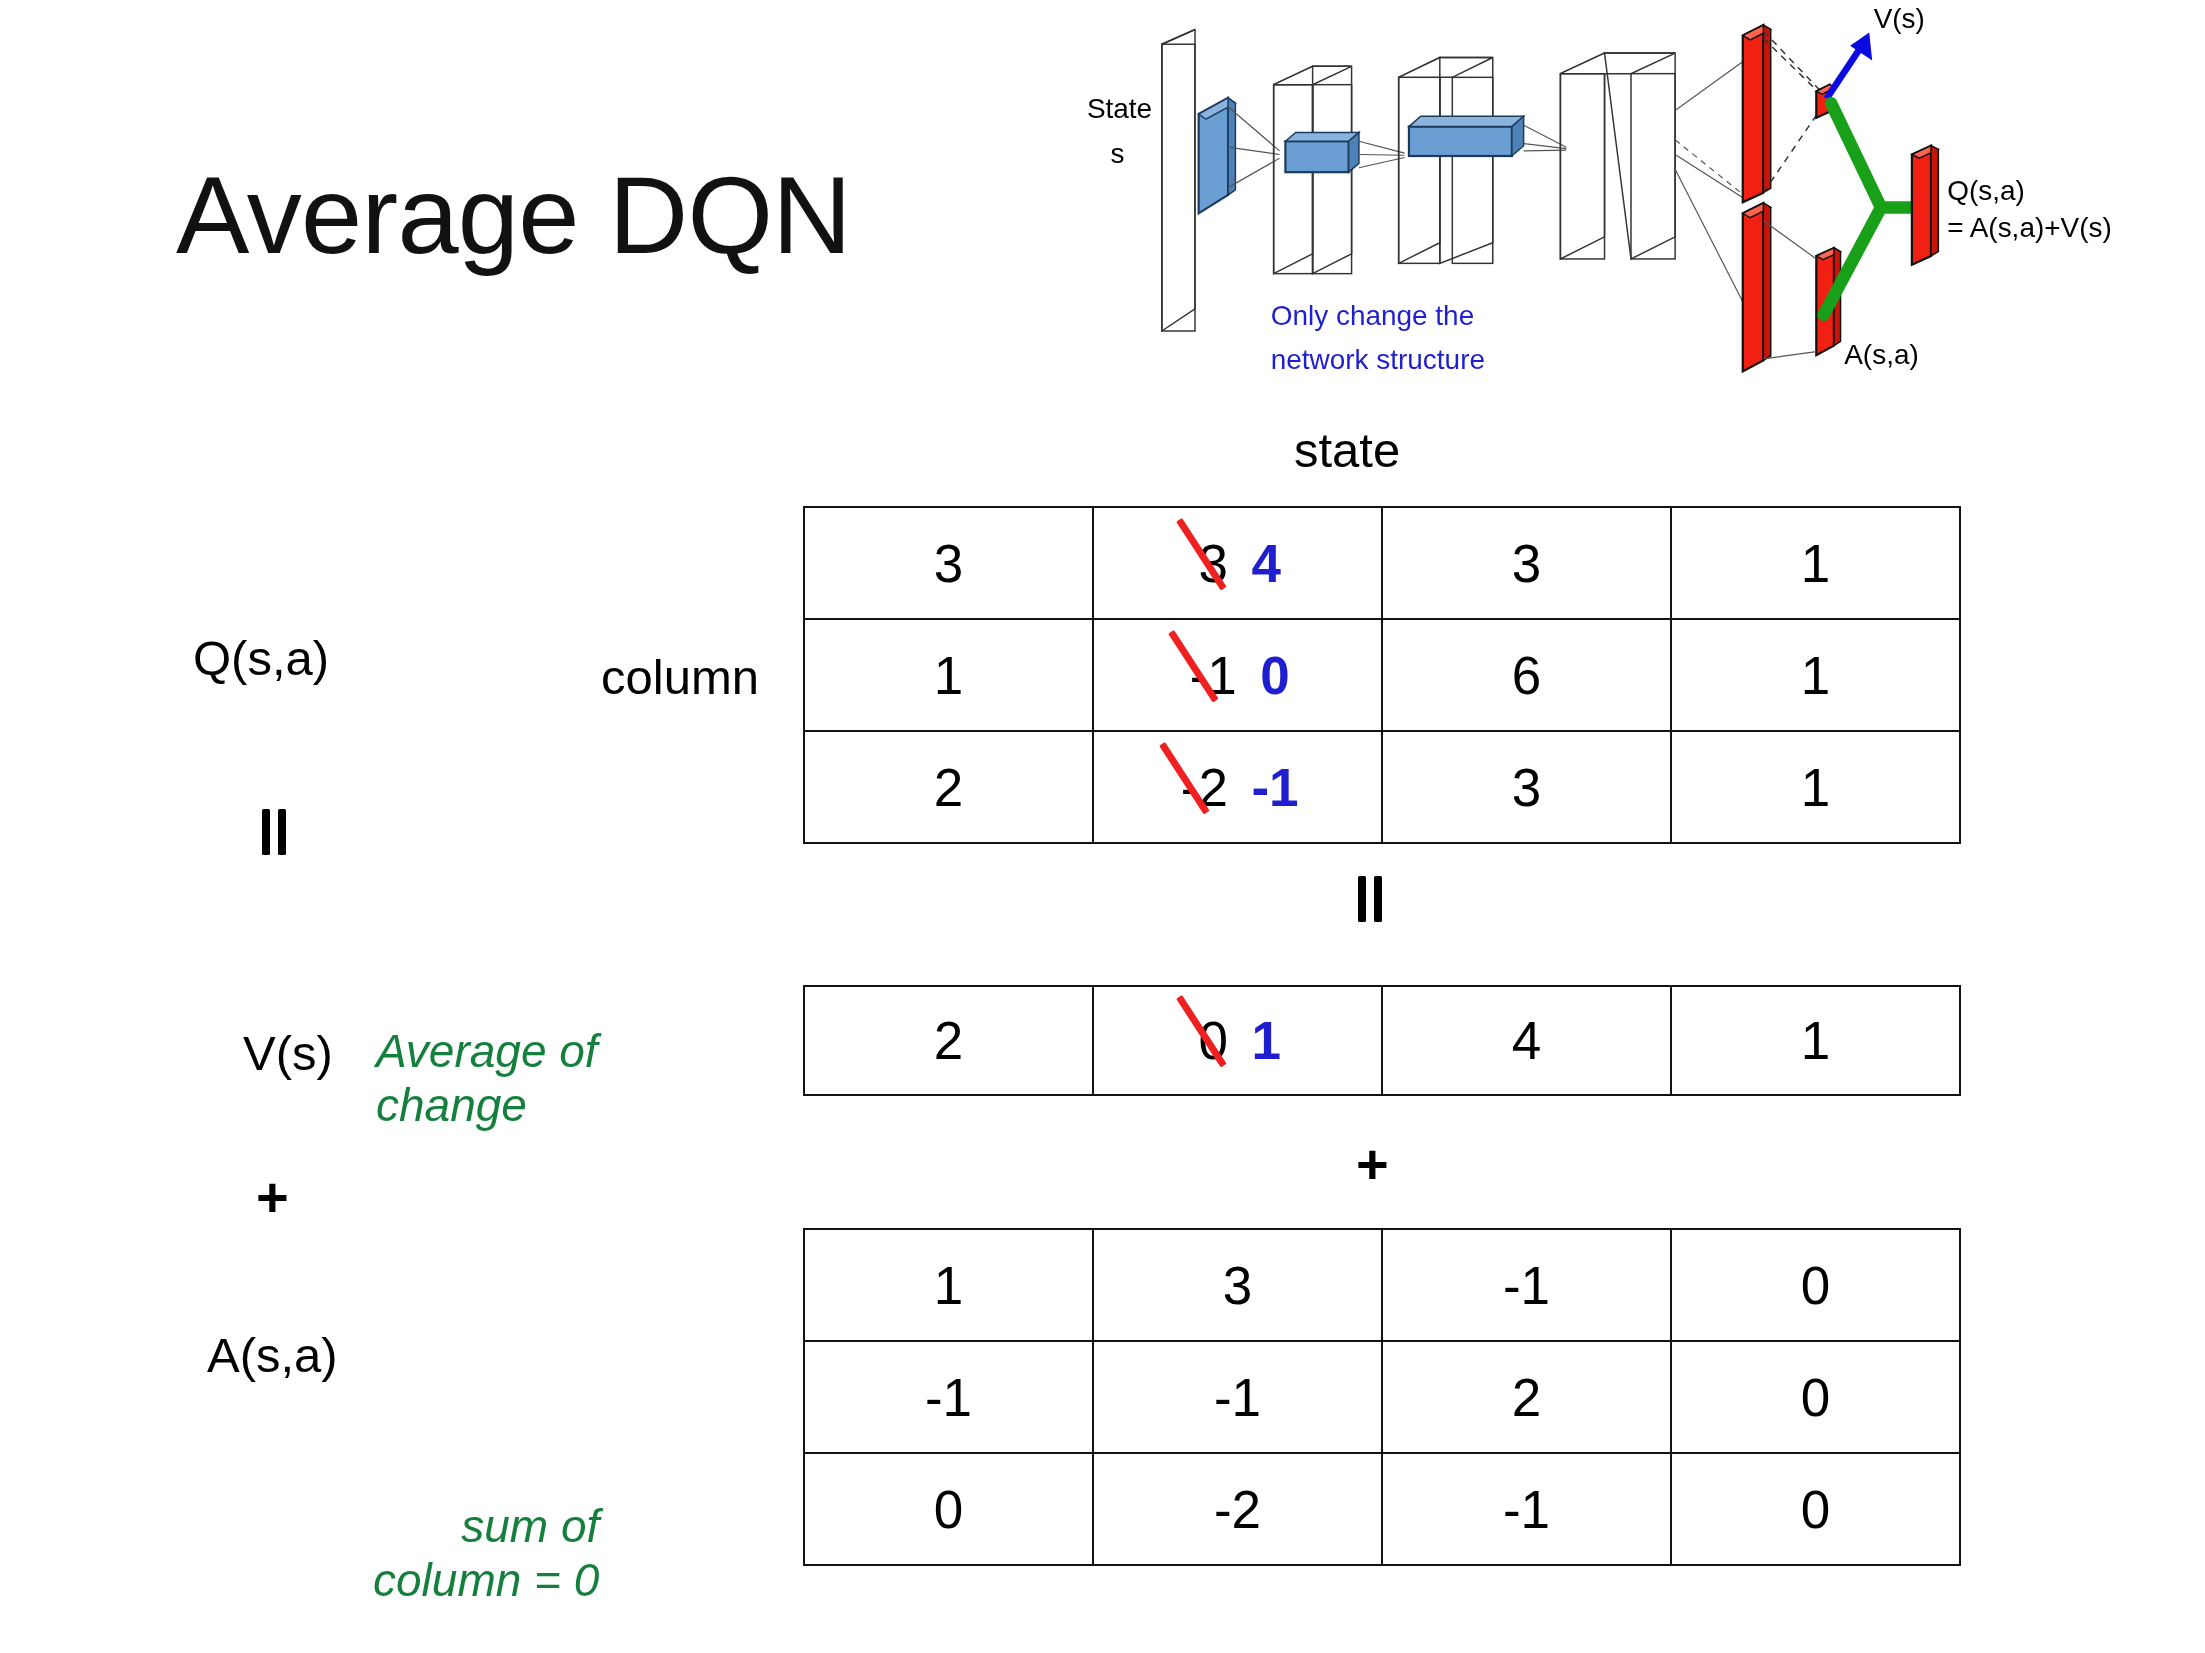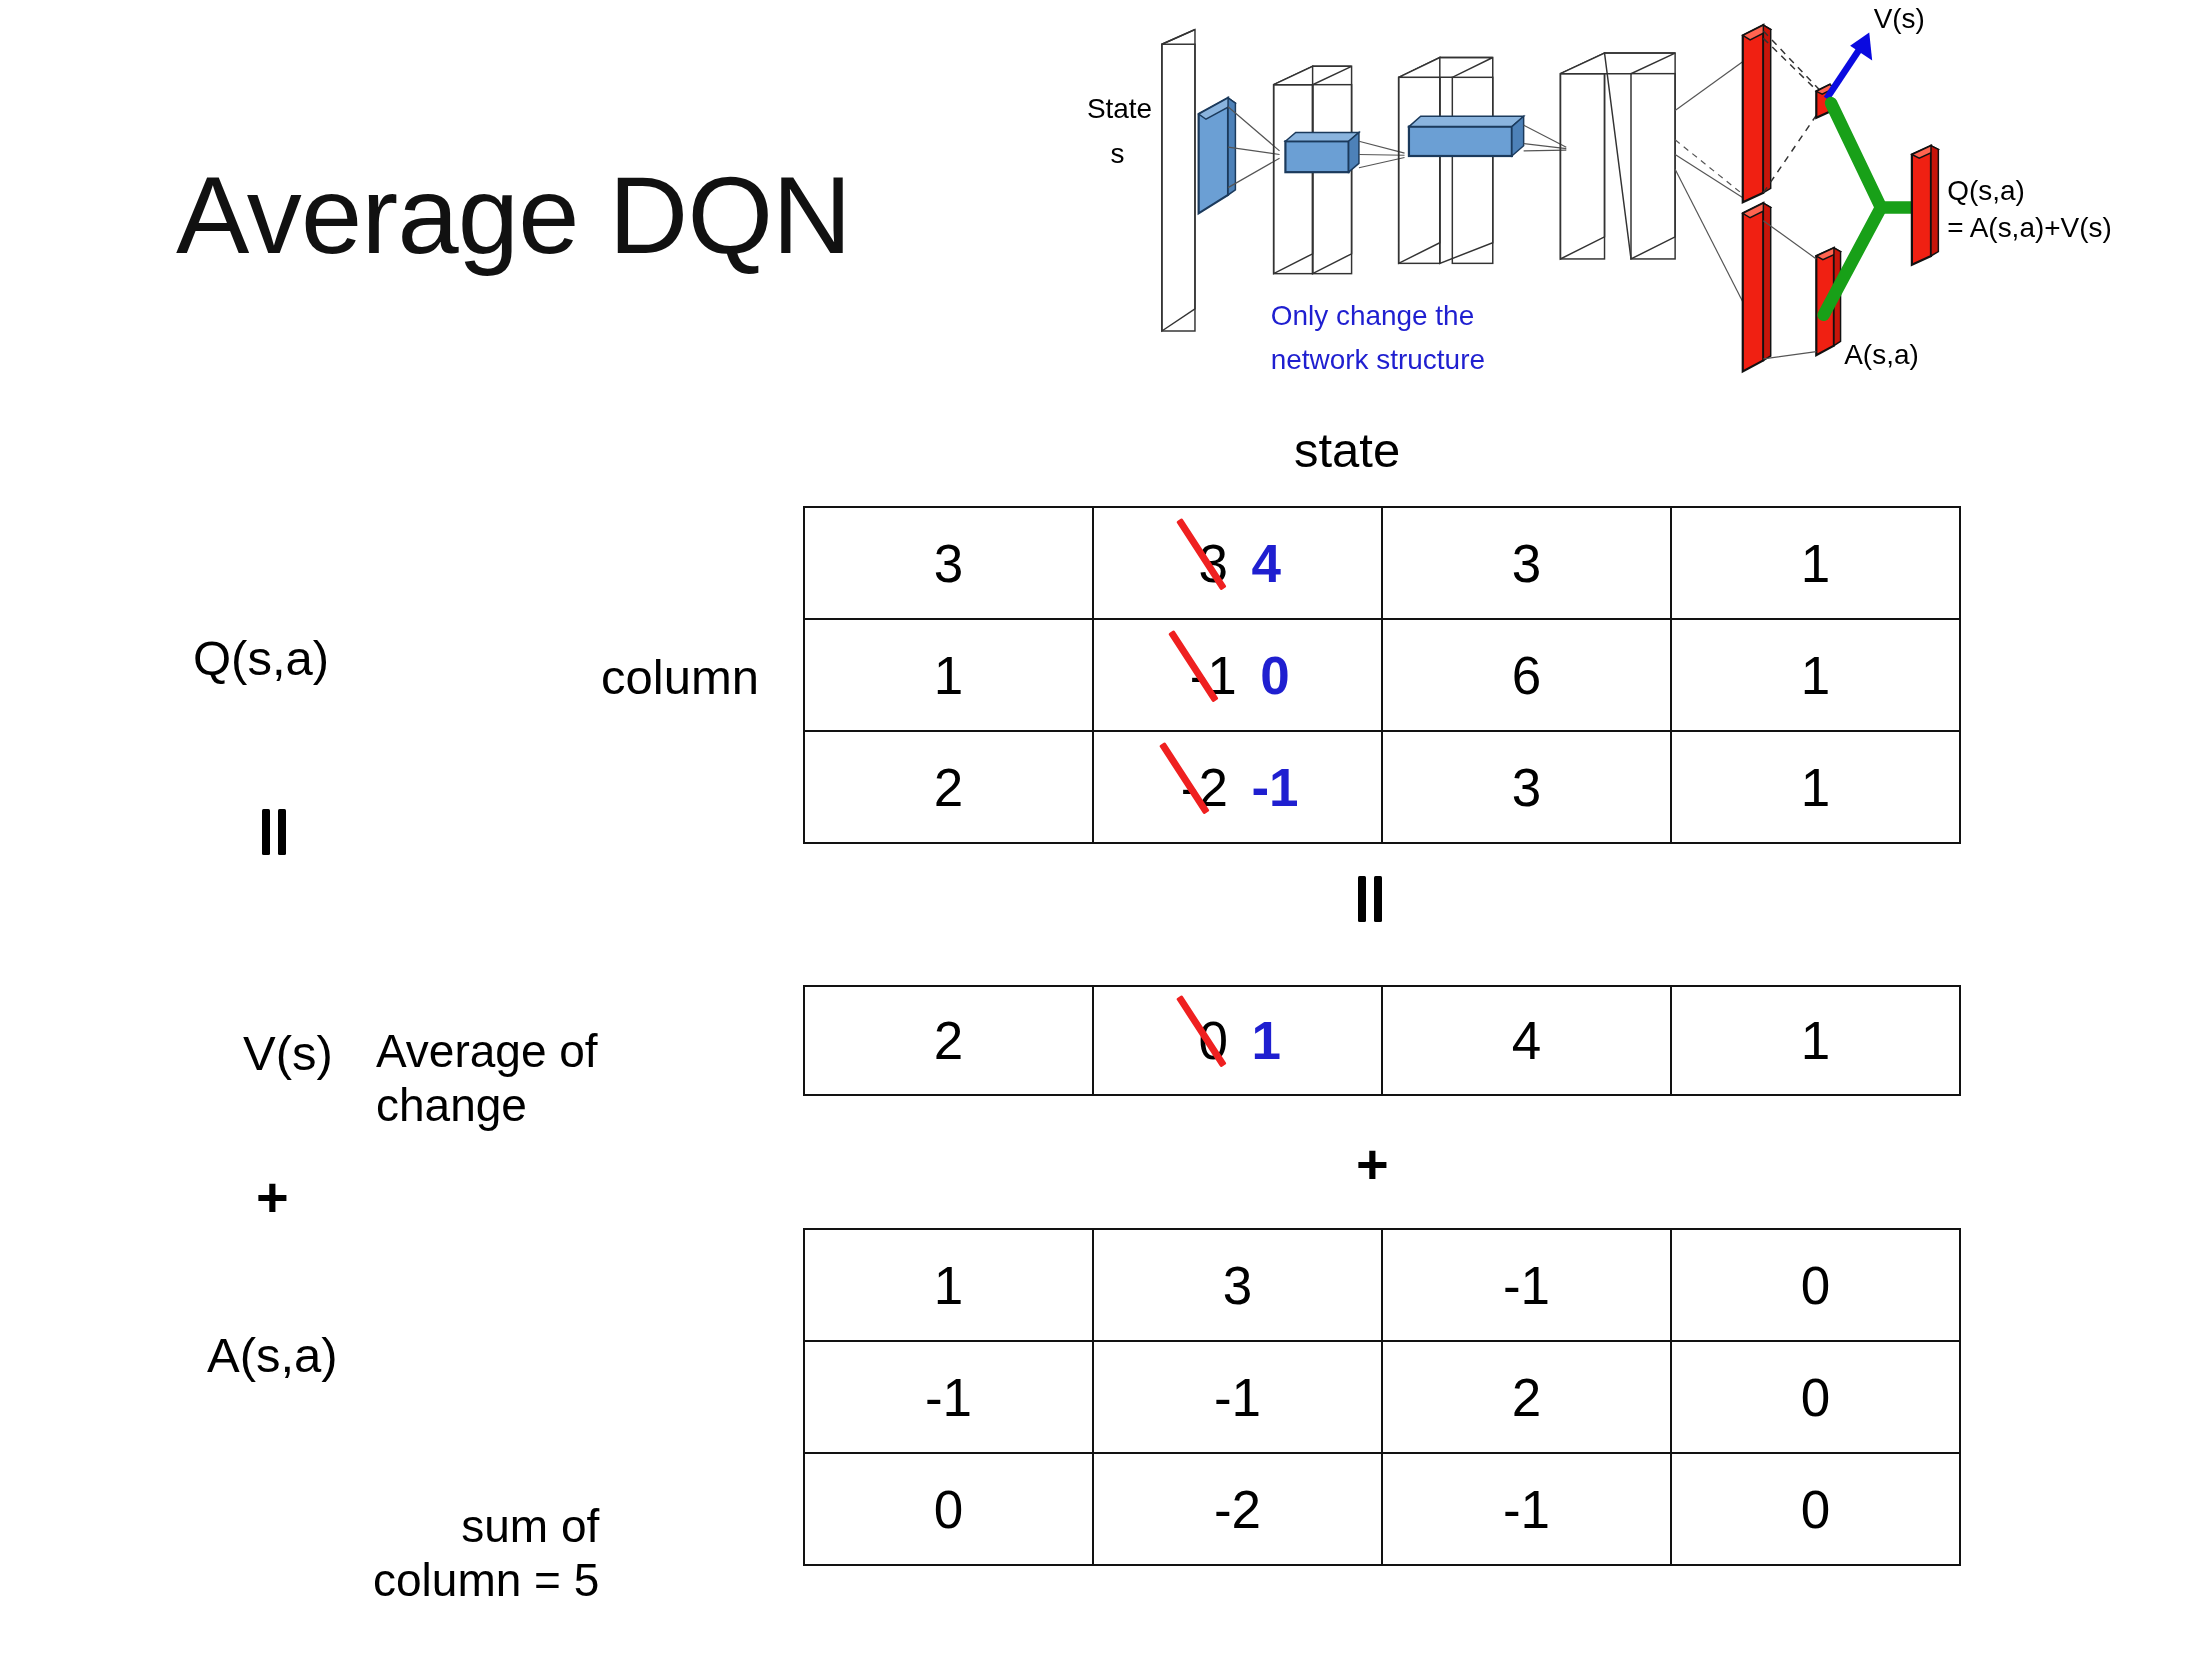--- a/index.html
+++ b/index.html
@@ -25,21 +25,21 @@
   .eqrot i.b1{left:5.1px;}
   .eqrot i.b2{left:20.6px;}
   #eq-left{left:257px;top:809px;}
   #eq-mid{left:1353px;top:876px;}
 
   .plussign{font-size:56px;font-weight:600;line-height:1;color:#000;}
   #plus-left{left:256px;top:1169px;}
   #plus-mid{left:1356px;top:1136px;}
 
   
-  .note{font-size:46px;line-height:1.17;color:#000000;white-space:nowrap;}
+  .note{font-size:46px;line-height:1.17;color:#15803d;white-space:nowrap;font-style:italic;}
   #note-avg{left:376px;top:1025px;}
   #note-sum{left:373px;top:1500px;text-align:right;}
 
   
   #state-caption{left:1294px;top:426px;font-size:49px;line-height:1;color:#000;}
 
   
   .tbl{border-collapse:collapse;table-layout:fixed;width:1147px;}
   .tbl td{border:2.2px solid #121212;height:110px;width:287px;
           text-align:center;vertical-align:middle;font-size:53px;color:#000;
@@ -167,21 +167,21 @@
 
 <div class="abs lbl" id="label-a">A(s,a)</div>
 
 <div class="abs note" id="note-avg">
   <div>Average of</div>
   <div>change</div>
 </div>
 
 <div class="abs note" id="note-sum">
   <div>sum of</div>
-  <div>column = 5</div>
+  <div>column = 0</div>
 </div>
 
 <div class="abs" id="state-caption">state</div>
 
 <table class="abs tbl" id="table-q">
     <tbody>
       <tr>
         <td>3</td>
         <td>
           <div class="cellwrap">

